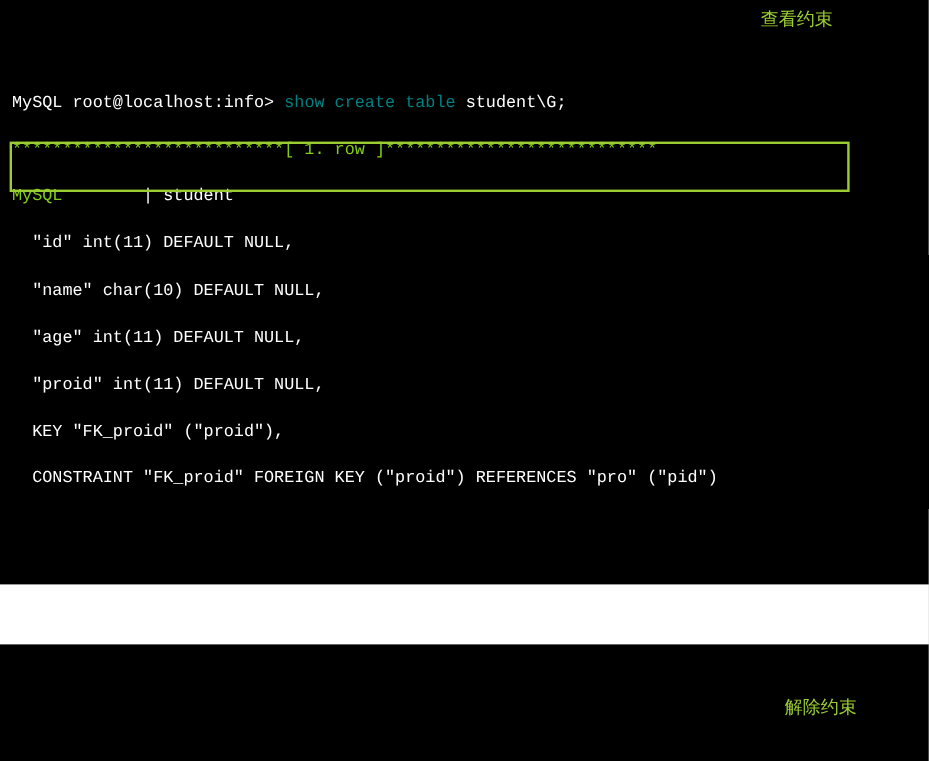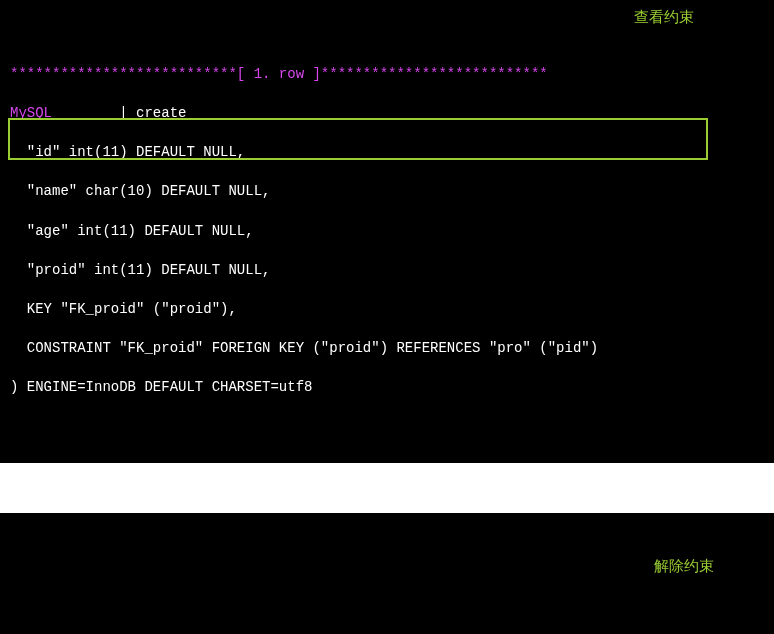--- a/index.html
+++ b/index.html
@@ -9,32 +9,32 @@
     }
     body {
       font-family: 'Courier New', Consolas, monospace;
       font-size: 14px;
       background: #fff;
       width: 774px;
     }
     .terminal-block {
       background: #000;
       color: #ccc;
-      padding: 6px 10px;
+      padding: 18px 10px;
       line-height: 1.4;
       position: relative;
       white-space: pre;
     }
     .gap {
       height: 50px;
       background: #fff;
     }
     .white { color: #fff; }
     .teal { color: #008080; }
-    .green { color: #d946ef; }
+    .green { color: #84cc16; }
     .annotation {
       position: absolute;
       color: #9acd32;
       font-family: 'SimSun', 'Microsoft YaHei', sans-serif;
       font-size: 15px;
     }
     .highlight-box {
       position: absolute;
       border: 2px solid #9acd32;
       background: transparent;
@@ -43,29 +43,29 @@
     .line {
       display: block;
     }
   </style>
 </head>
 <body>
 
 <div class="terminal-block">
   <span class="annotation" style="top:6px; right:80px;">查看约束</span>
   <div class="highlight-box" style="top:118px; left:8px; width:700px; height:42px;"></div>
+<span class="line"><span class="white">MySQL root@localhost:info&gt; </span><span class="teal">show create table</span><span class="white"> student\G;</span></span>
 <span class="line green">***************************[ 1. row ]***************************</span>
-<span class="line"><span class="green">MySQL       </span><span class="white"> | </span><span class="white">create</span></span>
+<span class="line"><span class="green">MySQL       </span><span class="white"> | </span><span class="white">student</span></span>
 <span class="line white">  "id" int(11) DEFAULT NULL,</span>
 <span class="line white">  "name" char(10) DEFAULT NULL,</span>
 <span class="line white">  "age" int(11) DEFAULT NULL,</span>
 <span class="line white">  "proid" int(11) DEFAULT NULL,</span>
 <span class="line white">  KEY "FK_proid" ("proid"),</span>
 <span class="line white">  CONSTRAINT "FK_proid" FOREIGN KEY ("proid") REFERENCES "pro" ("pid")</span>
-<span class="line white">) ENGINE=InnoDB DEFAULT CHARSET=utf8</span>
 <span class="line"> </span>
 </div>
 
 <div class="gap"></div>
 
 <div class="terminal-block">
   <span class="annotation" style="top:42px; right:60px;">解除约束</span>
   
 
 

